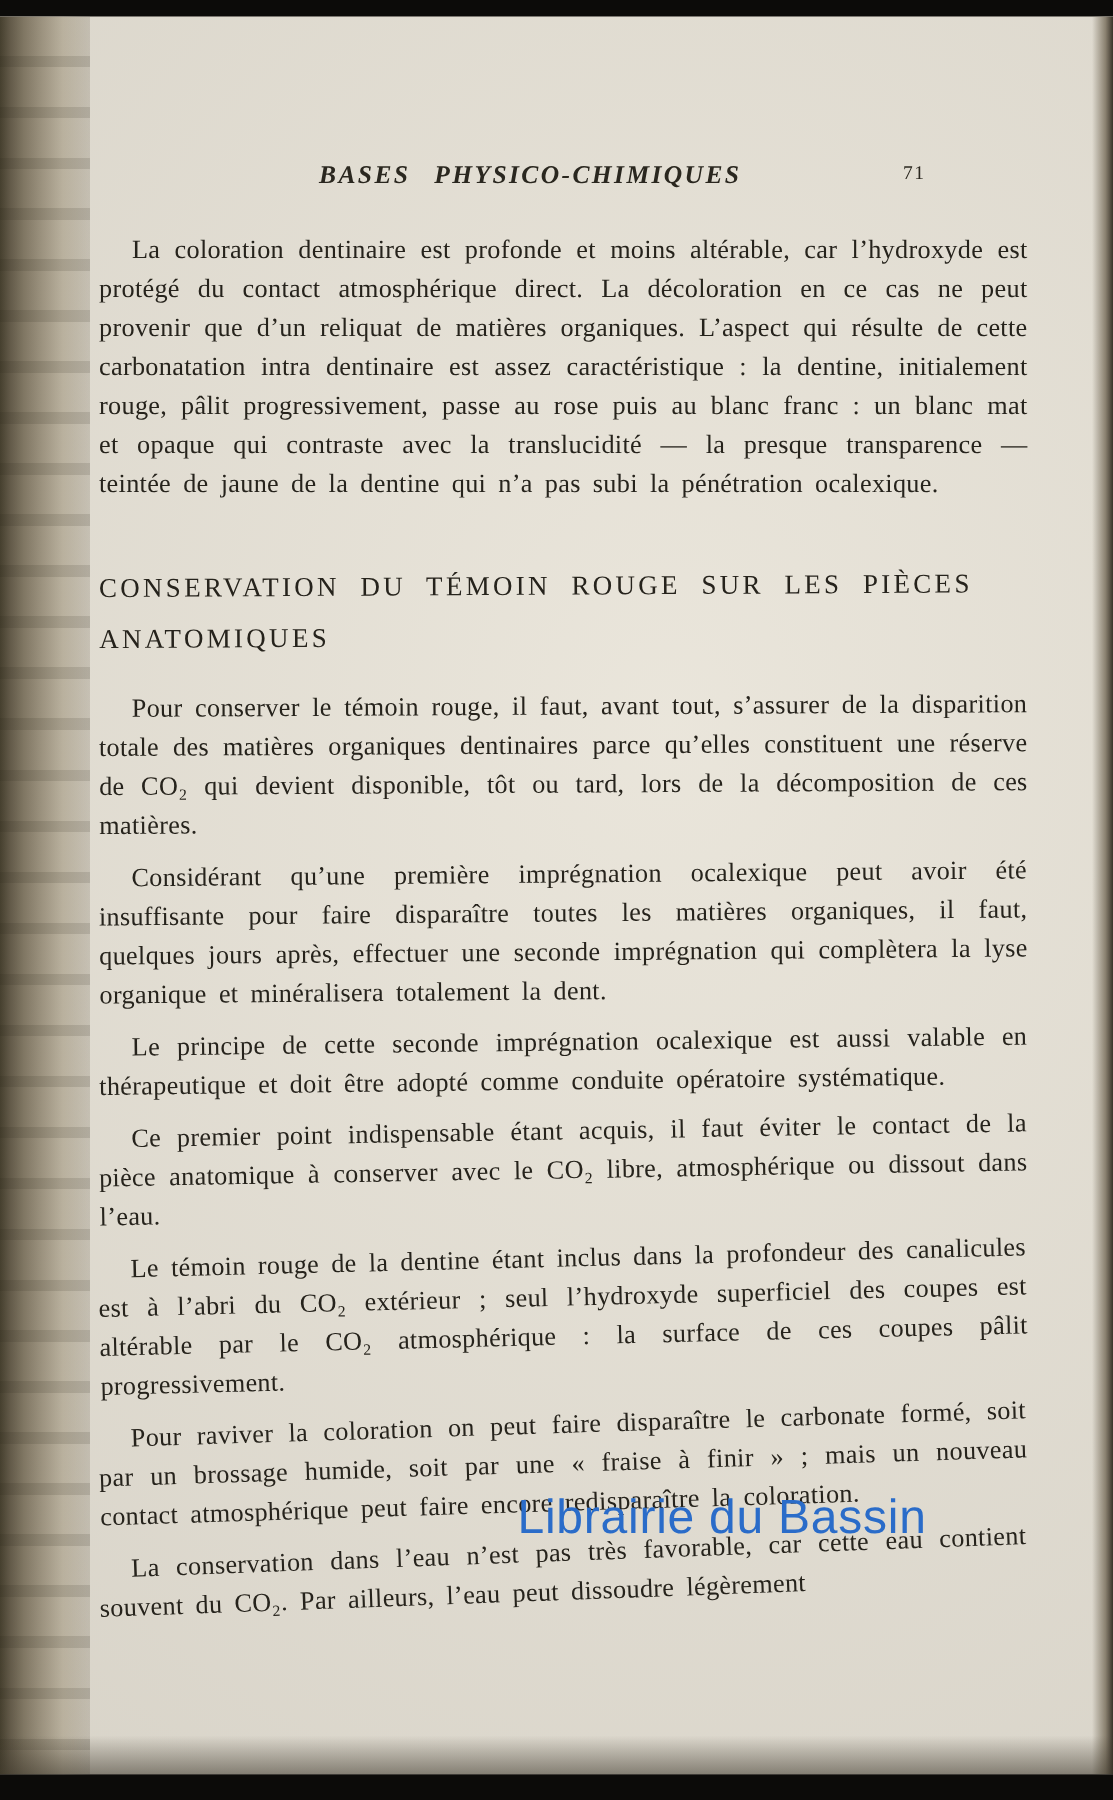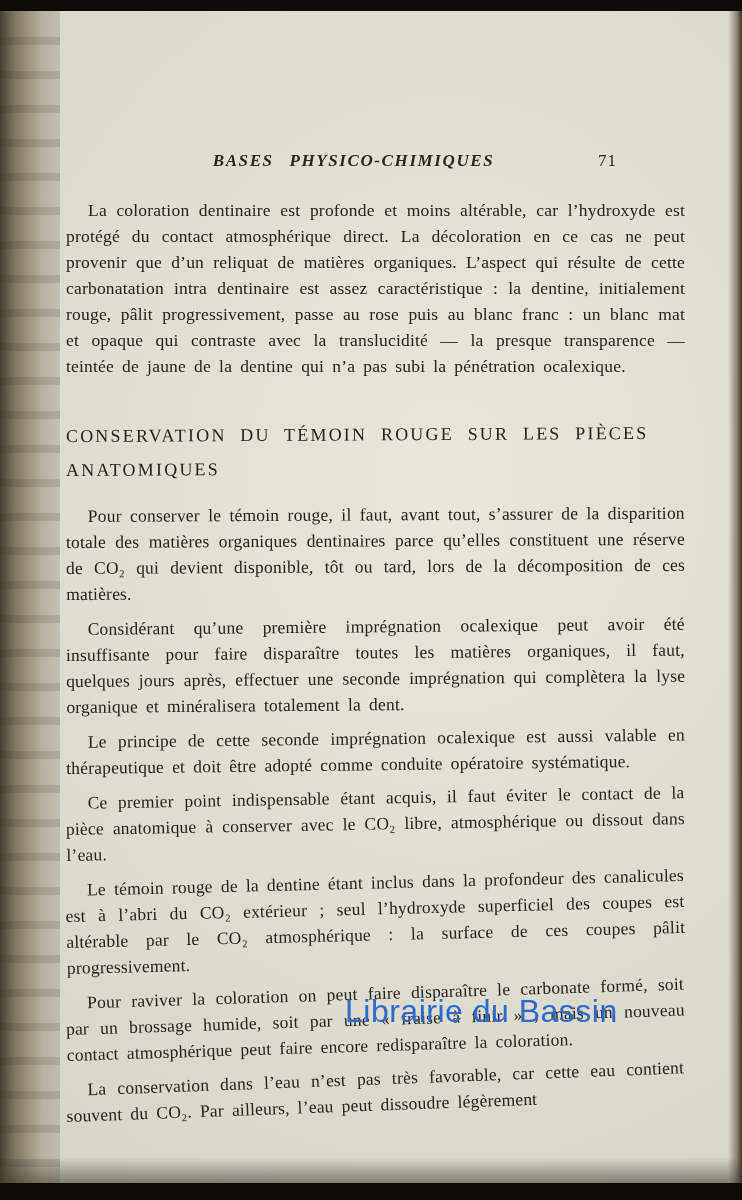--- a/index.html
+++ b/index.html
@@ -52,21 +52,20 @@
     height: 26px;
     background: linear-gradient(0deg, rgba(60,54,42,0.55), rgba(60,54,42,0));
     pointer-events: none;
   }
   .content {
     position: absolute;
     left: 66px;
     right: 57px;
     top: 96px;
     color: #24221c;
-    margin-top: 44px;
   }
   .running-header {
     position: relative;
     height: 30px;
     margin-bottom: 16px;
   }
   .running-title {
     display: block;
     text-align: center;
     font-style: italic;
@@ -74,21 +73,21 @@
     font-size: 17px;
     letter-spacing: 1.6px;
     word-spacing: 10px;
     color: #2a271f;
     transform: translateX(-22px);
   }
   .page-number {
     position: absolute;
     right: 68px;
     top: 0;
-    font-size: 17px;
+    font-size: 13px;
     letter-spacing: 1px;
     color: #2a271f;
   }
   p.body-para {
     margin: 0 0 9px 0;
     font-size: 17.5px;
     line-height: 26px;
     text-align: justify;
     text-indent: 22px;
     letter-spacing: 0.2px;

